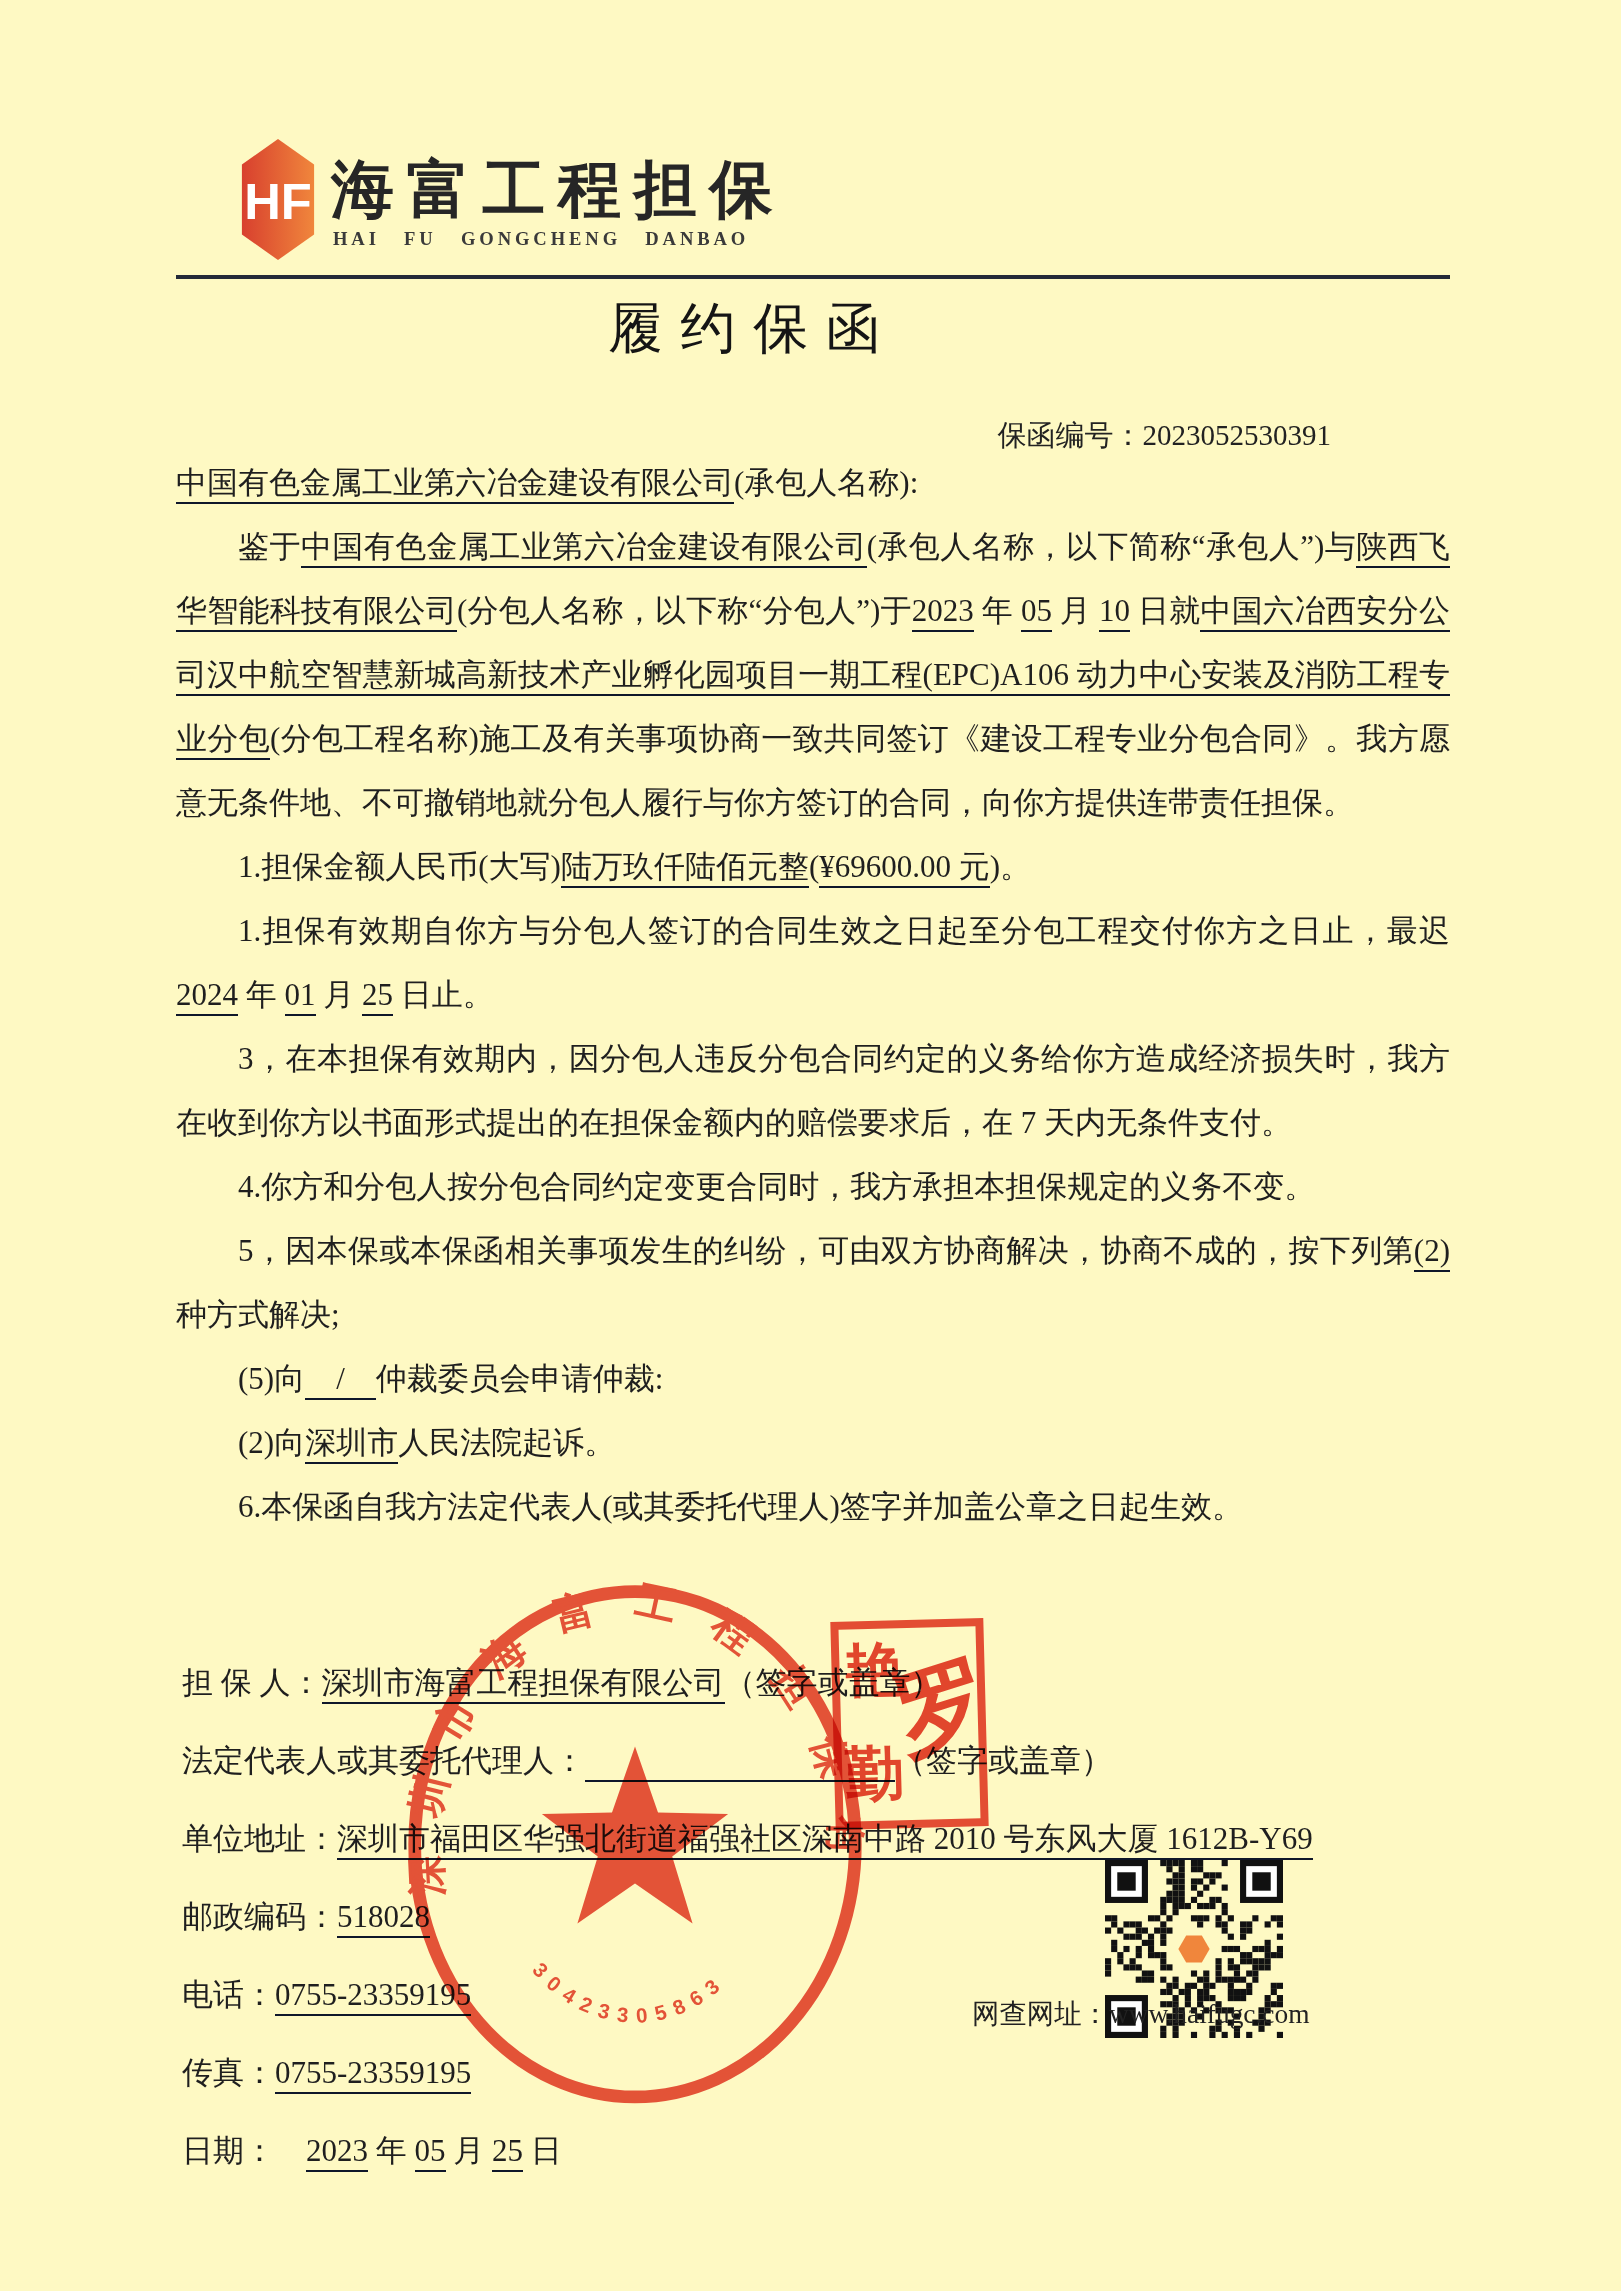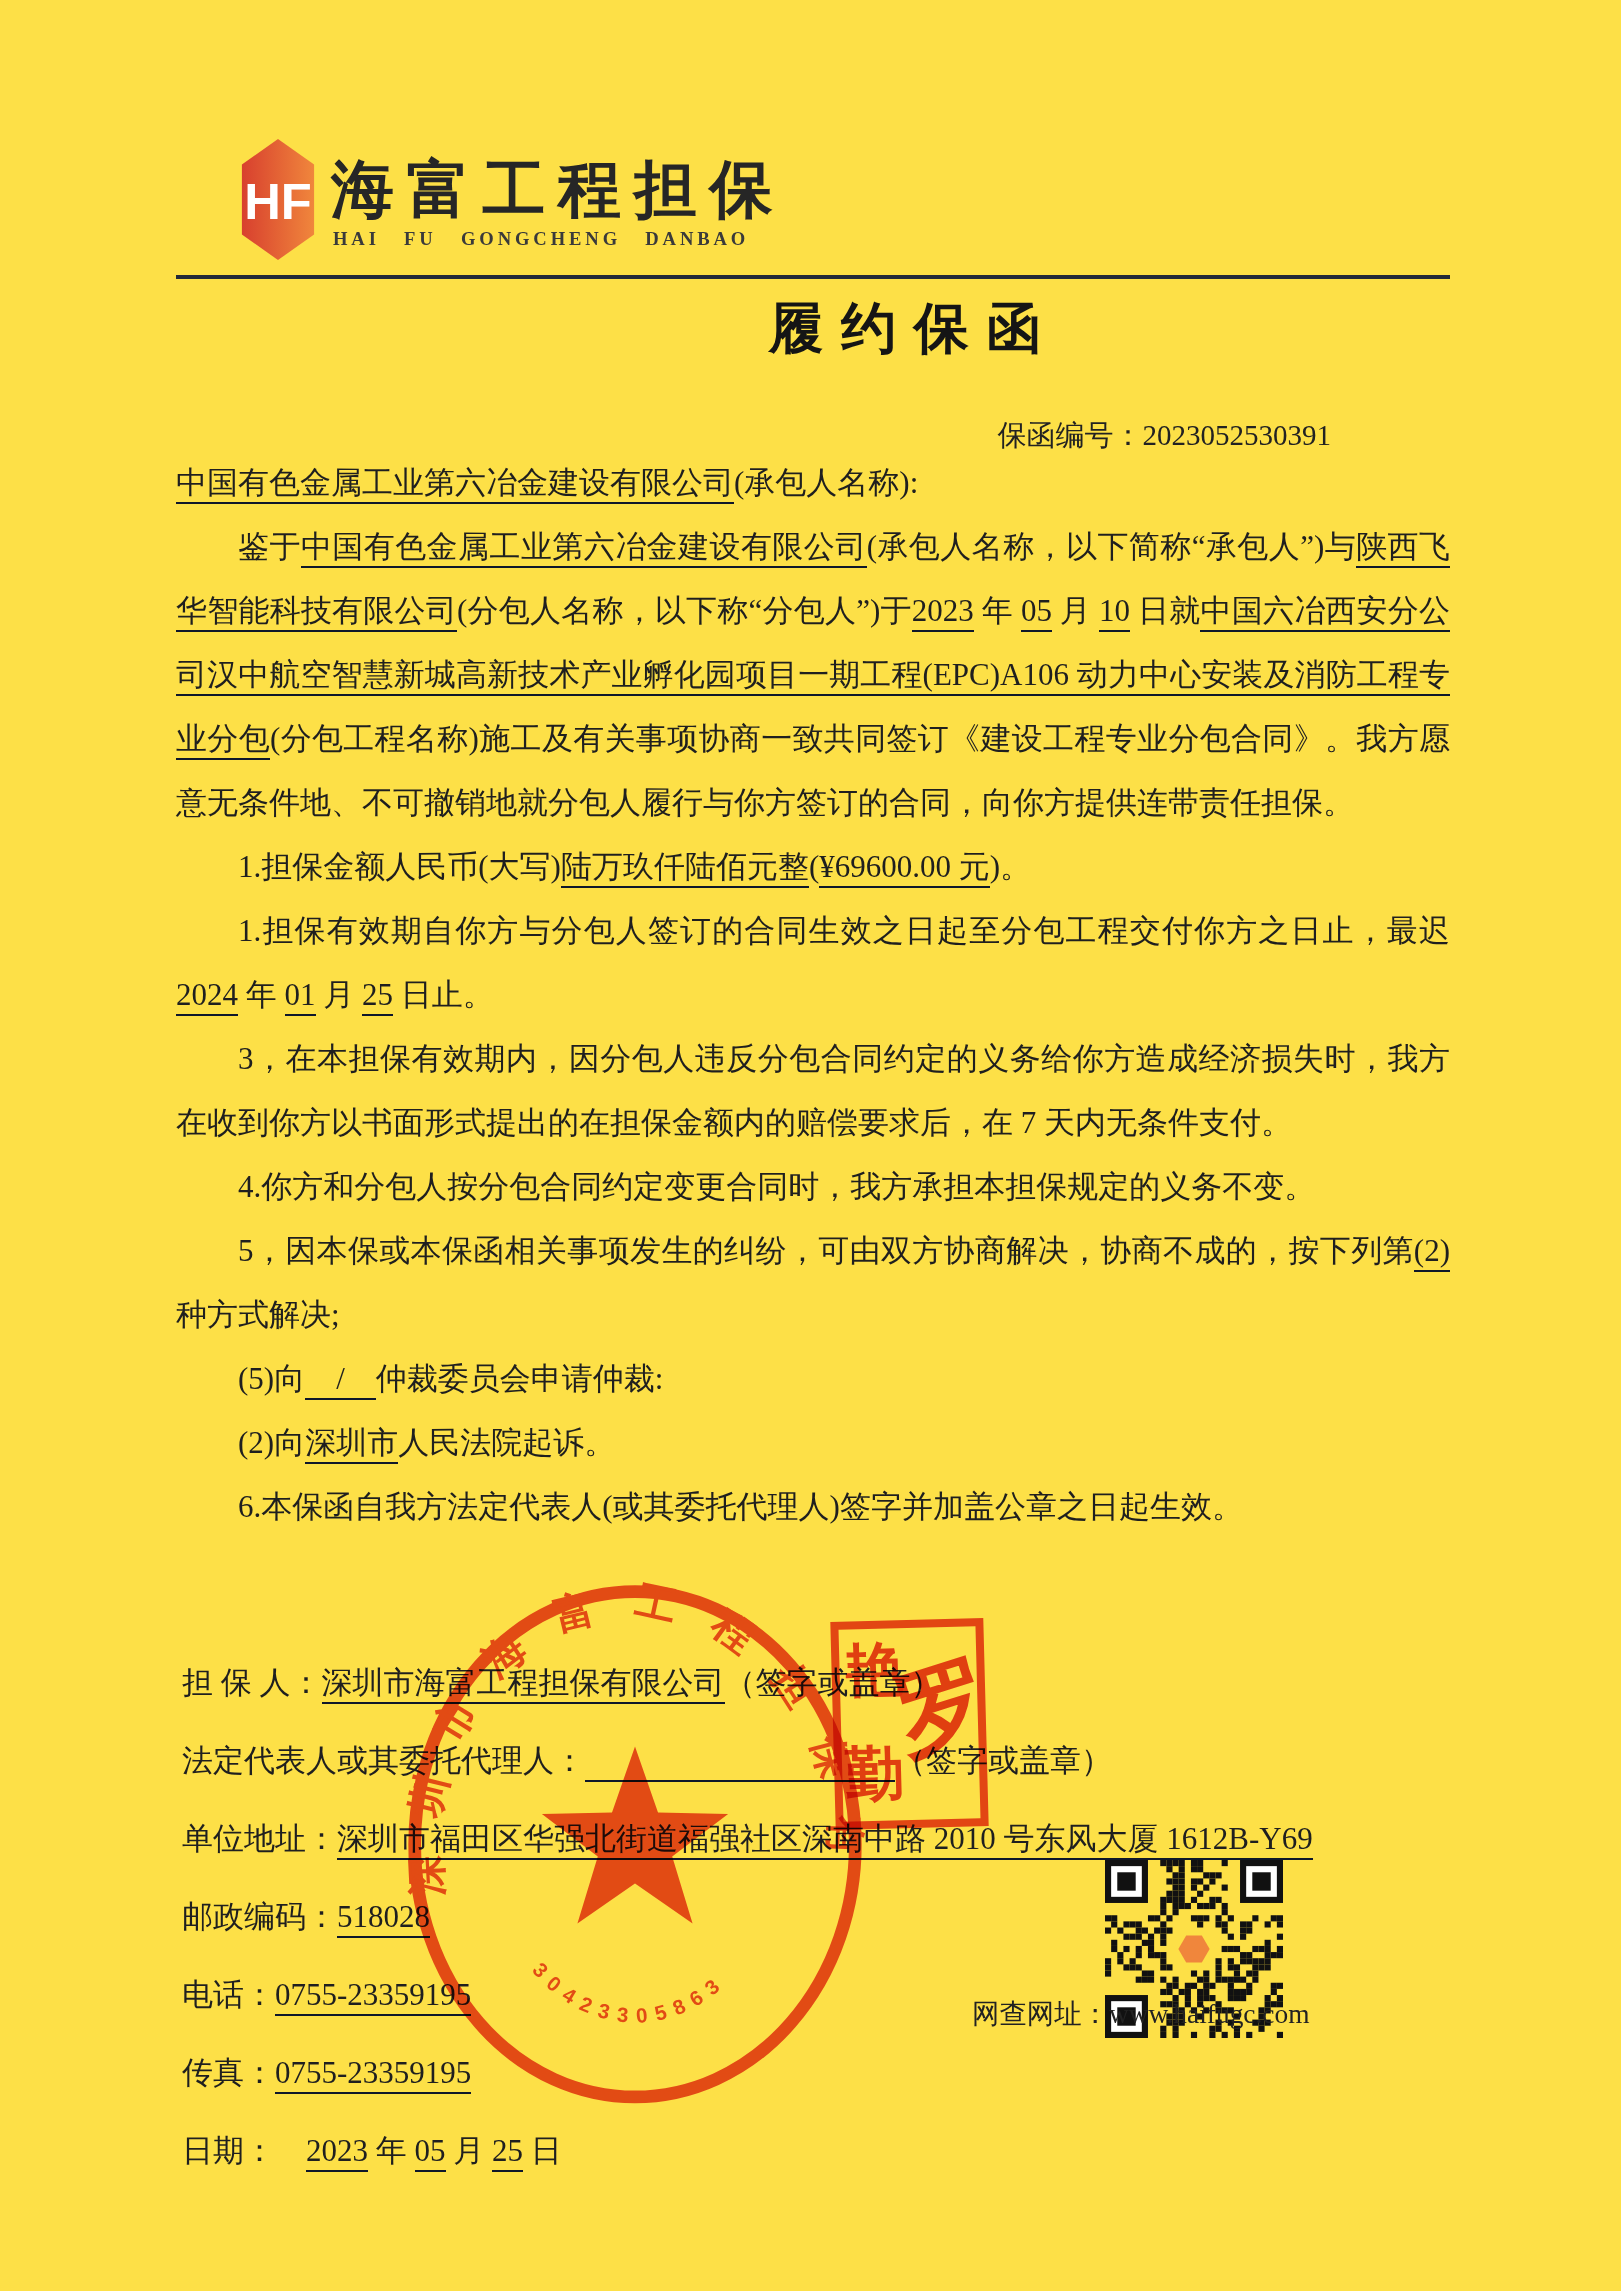--- a/index.html
+++ b/index.html
@@ -1,40 +1,40 @@
 <!DOCTYPE html>
 <html><head>
 <meta charset="utf-8">
 <style>
   html,body{margin:0;padding:0;background:#e9e7e2;}
   .page{
     position:relative;
     width:1621px;height:2292px;
     margin:0 auto;
-    background:#fde047;
+    background:#fef9c3;
     font-family:"Liberation Serif","DejaVu Serif",serif;
     color:#1f1f1f;
     overflow:hidden;
   }
   
   .logo-box{position:absolute;left:238px;top:135px;width:80px;height:129px;}
   .brand-cn{
     position:absolute;left:331px;top:147px;
     font-family:"Liberation Sans","DejaVu Sans",sans-serif;
     font-weight:700;font-size:63px;letter-spacing:12.7px;color:#262626;white-space:nowrap;
   }
   .brand-py{
     position:absolute;left:333px;top:228px;
     font-size:18.6px;font-weight:600;letter-spacing:3.9px;word-spacing:15.7px;color:#3a3a3a;white-space:nowrap;
   }
   .header-rule{position:absolute;left:176px;top:275px;width:1274px;height:3.9px;background:#232a38;}
   
   .doc-title{
     position:absolute;left:608px;top:292px;width:451px;
-    text-align:right;font-size:55px;font-weight:bold;letter-spacing:17.6px;color:#151515;white-space:nowrap;
+    text-align:left;font-size:55px;font-weight:normal;letter-spacing:17.6px;color:#151515;white-space:nowrap;
   }
   .ref-line{position:absolute;right:290px;top:416px;font-size:29px;color:#222;white-space:nowrap;}
   
   .body-flow{position:absolute;left:176px;top:451px;width:1274px;font-size:31px;line-height:64px;text-align:justify;}
   .body-flow p{margin:0;}
   .para.indent{text-indent:2em;}
   .u{border-bottom:2px solid #0f172a;padding-bottom:2px;}
   
   .footer-flow{position:absolute;left:176px;top:1641px;width:1274px;font-size:31px;line-height:72px;}
   .footer-flow p{margin:6px;}

